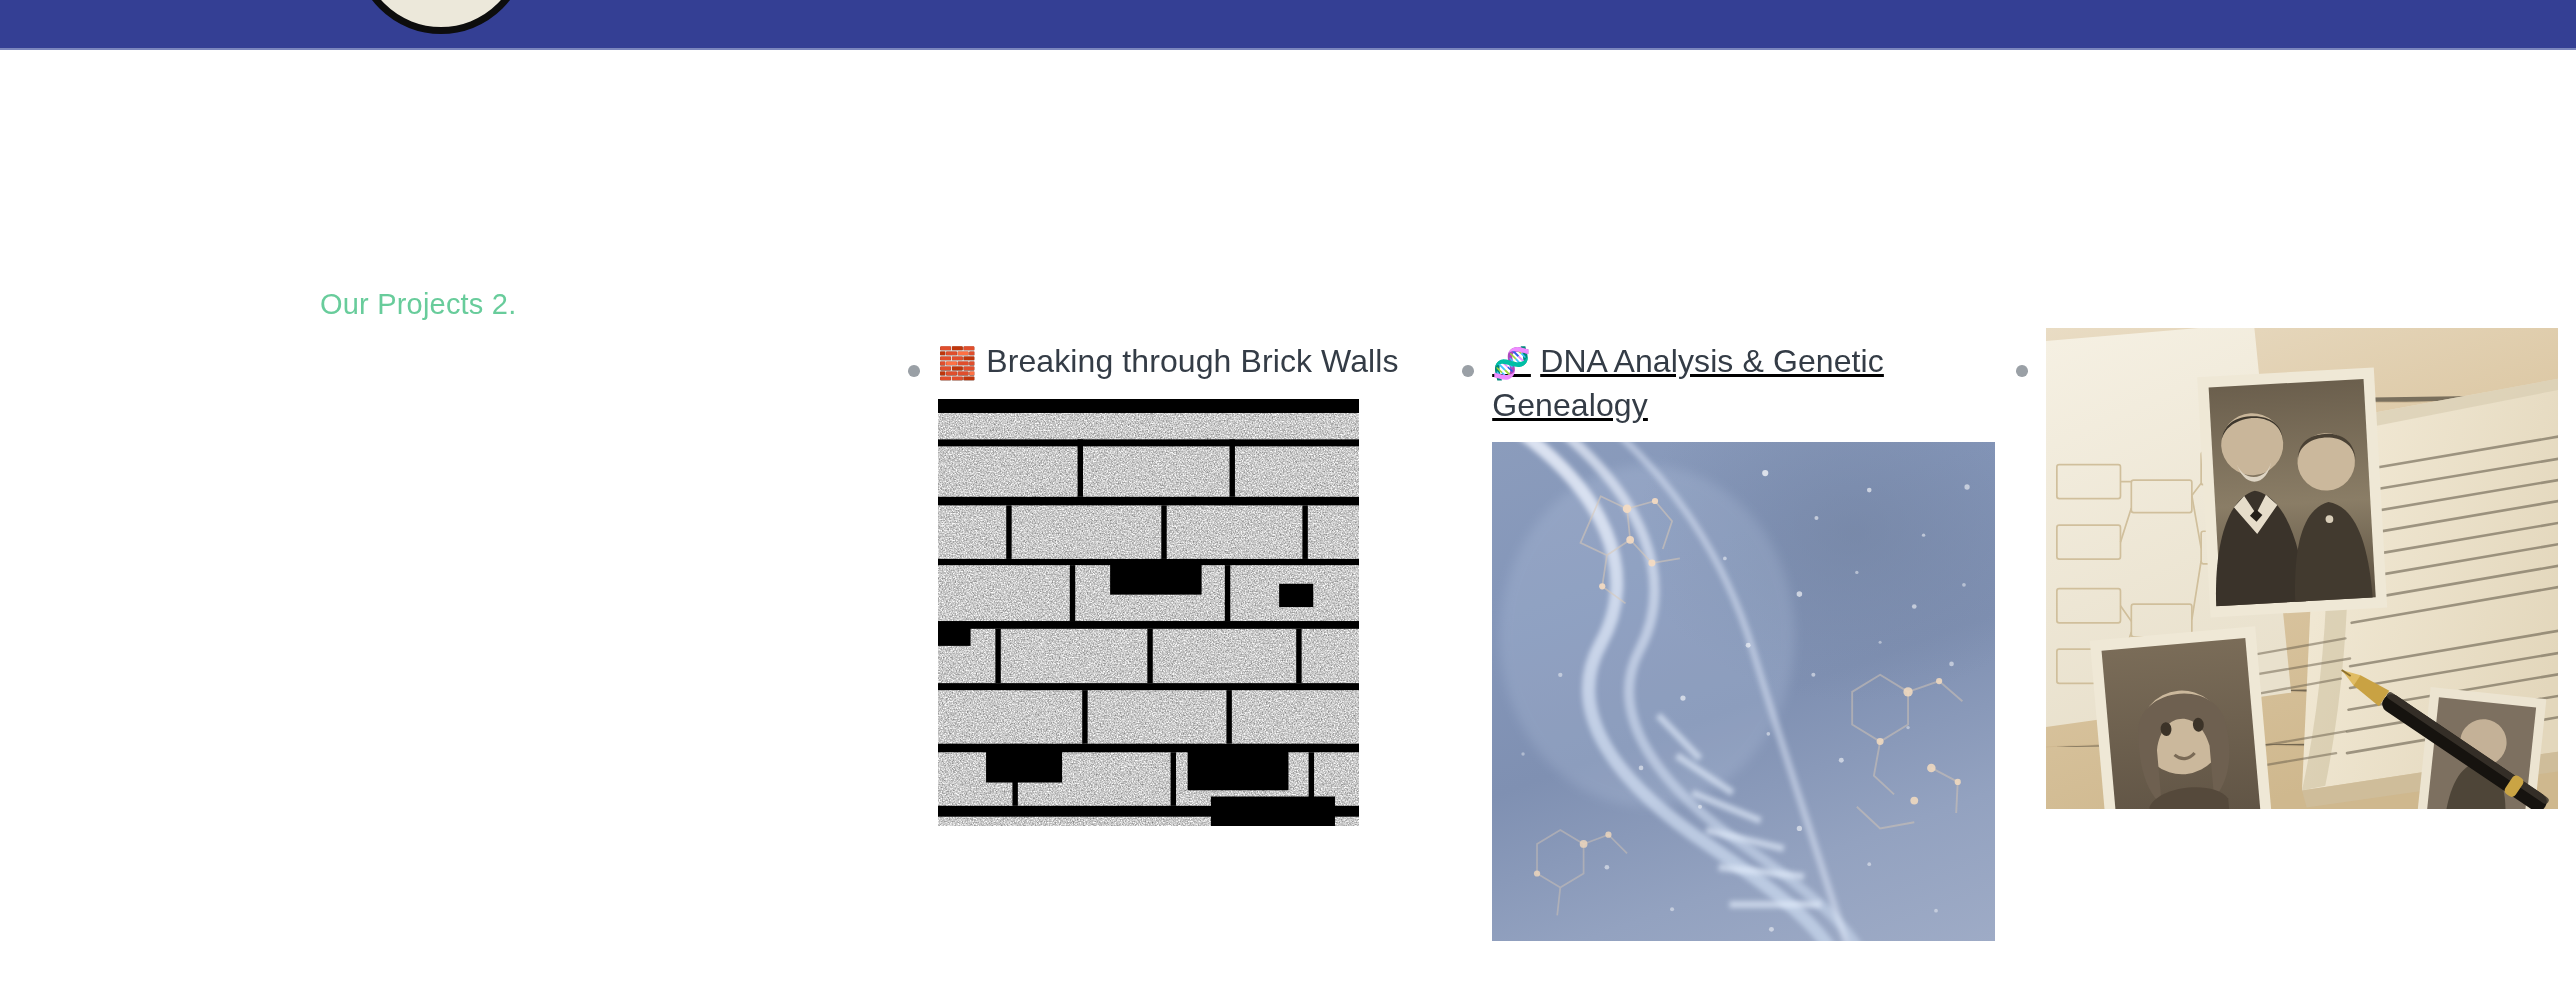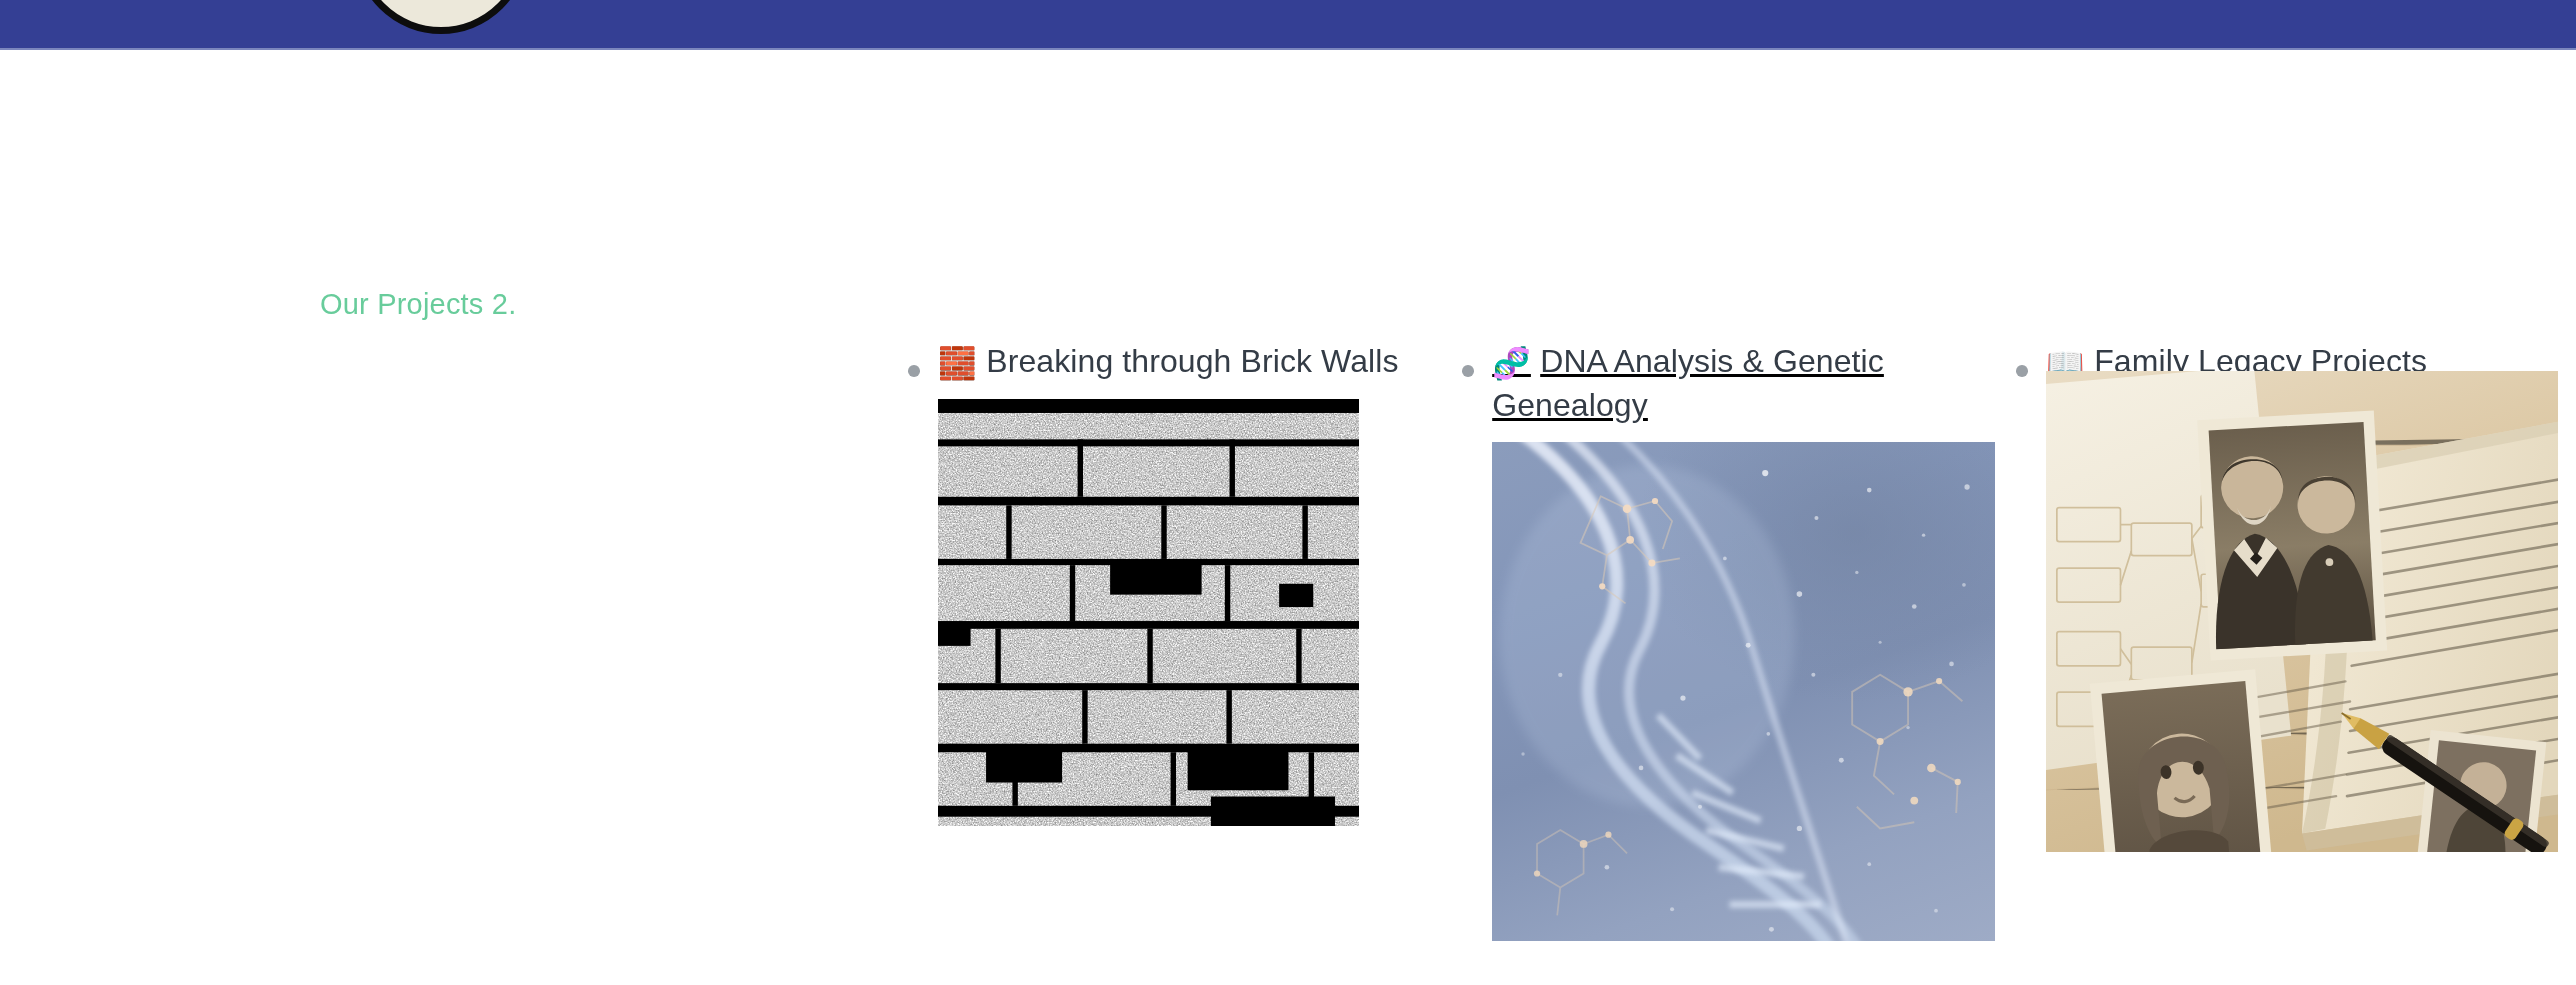--- a/index.html
+++ b/index.html
@@ -359,23 +359,20 @@
               </g>
             </svg>
           </div>
         </div>
       </div>
     </div>
 
     <div class="project-col col-3">
       <span class="bullet"></span>
       <div class="item-body">
-        <div class="item-title">
-          <span class="item-emoji">📖</span><span>Family Legacy Projects</span>
-        </div>
         <div class="thumb thumb-legacy">
           <div class="legacy-canvas">
             <svg viewBox="0 0 660 620" preserveAspectRatio="none" width="512" height="481">
               <defs>
                 <linearGradient id="desk" x1="0" y1="0" x2="0.4" y2="1">
                   <stop offset="0%" stop-color="#e9dcc4"></stop>
                   <stop offset="45%" stop-color="#ddc9a6"></stop>
                   <stop offset="100%" stop-color="#cfb88e"></stop>
                 </linearGradient>
                 <linearGradient id="paper" x1="0" y1="0" x2="0.3" y2="1">

